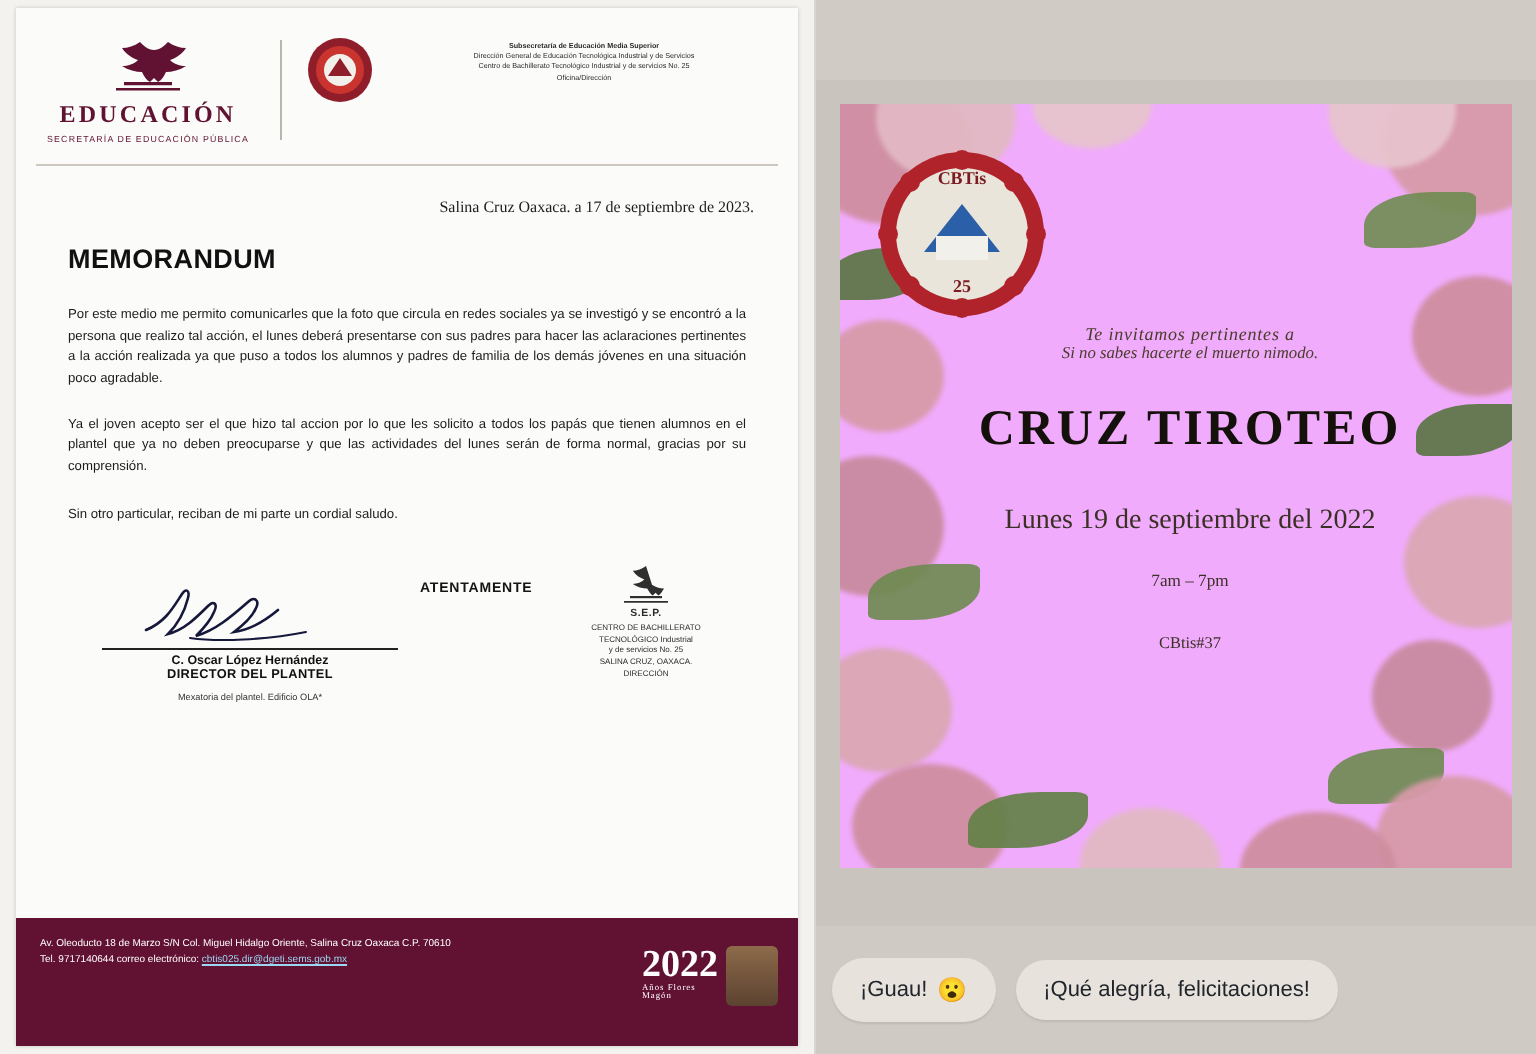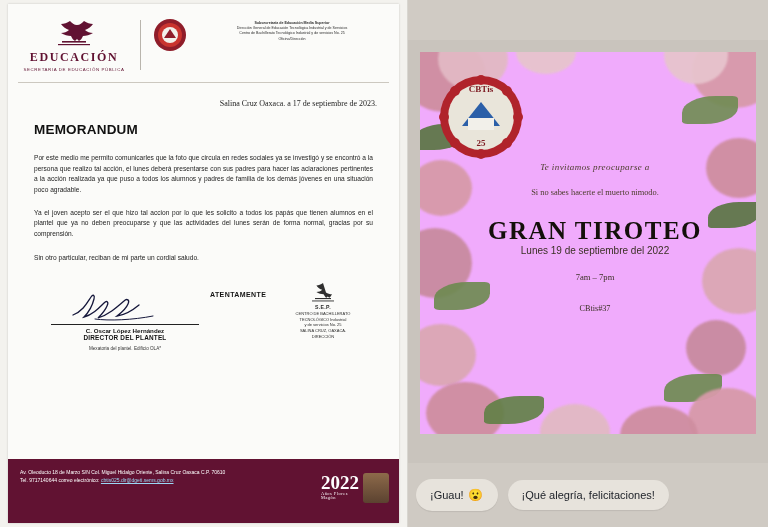--- a/index.html
+++ b/index.html
@@ -155,28 +155,28 @@
   }
   .ci-1{
     font-family:"Liberation Serif",serif;font-style:italic;
     font-size:9px;color:#4a3c2a;margin-top:86px;letter-spacing:.4px;
   }
   .ci-2{
     font-family:"Liberation Serif",serif;font-weight:700;
     font-size:13.5px;color:#2b2217;margin-top:9px;letter-spacing:.2px;
   }
   .ci-3{
-    font-family:"Liberation Serif",serif;
-    font-size:8.4px;color:#4a3c2a;margin-top:16px;
+    font-family:"Liberation Serif",serif;font-style:italic;
+    font-size:8.4px;color:#4a3c2a;margin-top:0;
   }
   .ci-big{
     font-family:"Liberation Serif",serif;font-weight:700;
     font-size:25px;color:#14100a;margin-top:20px;letter-spacing:1.5px;
   }
-  .ci-4{font-family:Liberation Sans, sans-serif;font-size:10px;color:#3a3024;}
+  .ci-4{font-family:Liberation Serif, serif;font-size:14px;color:#3a3024;margin-top:24px;}
   .ci-5{font-family:"Liberation Serif",serif;font-size:8.6px;color:#3a3024;margin-top:16px;text-align:center;}
   .ci-6{font-family:"Liberation Serif",serif;font-size:8.2px;color:#3a3024;margin-top:22px;}
 
   .cbtis-badge{
     position:absolute;left:18px;top:22px;width:86px;height:86px;
   }
 
   
   .chips{
     position:absolute;left:0;right:0;bottom:0;height:64px;
@@ -347,23 +347,23 @@
               <circle cx="17" cy="17" r="5"></circle>
           </g>
           <path d="M24 52l19-24 19 24z" fill="#2b5fa8"></path>
           <rect x="30" y="44" width="26" height="12" fill="#f2f0ea"></rect>
           <text x="43" y="18" text-anchor="middle" font-family="Liberation Serif, serif" font-size="9" font-weight="bold" fill="#7d1b22">CBTis</text>
           <text x="43" y="72" text-anchor="middle" font-family="Liberation Serif, serif" font-size="9" font-weight="bold" fill="#7d1b22">25</text>
         </svg>
       </div>
 
       <div class="card-inner">
-        <div class="ci-1">Te invitamos preocuparse a</div>
+        <div class="ci-1">Te invitamos pertinentes a</div>
         <div class="ci-3">Si no sabes hacerte el muerto nimodo.</div>
-        <div class="ci-big">GRAN TIROTEO</div>
+        <div class="ci-big">CRUZ TIROTEO</div>
         <div class="ci-4">Lunes 19 de septiembre del 2022</div>
         <div class="ci-5">7am – 7pm</div>
         <div class="ci-6">CBtis#37</div>
       </div>
     </div>
 
     <div class="photo-bottom"></div>
 
     <div class="chips">
       <div class="chip b">

